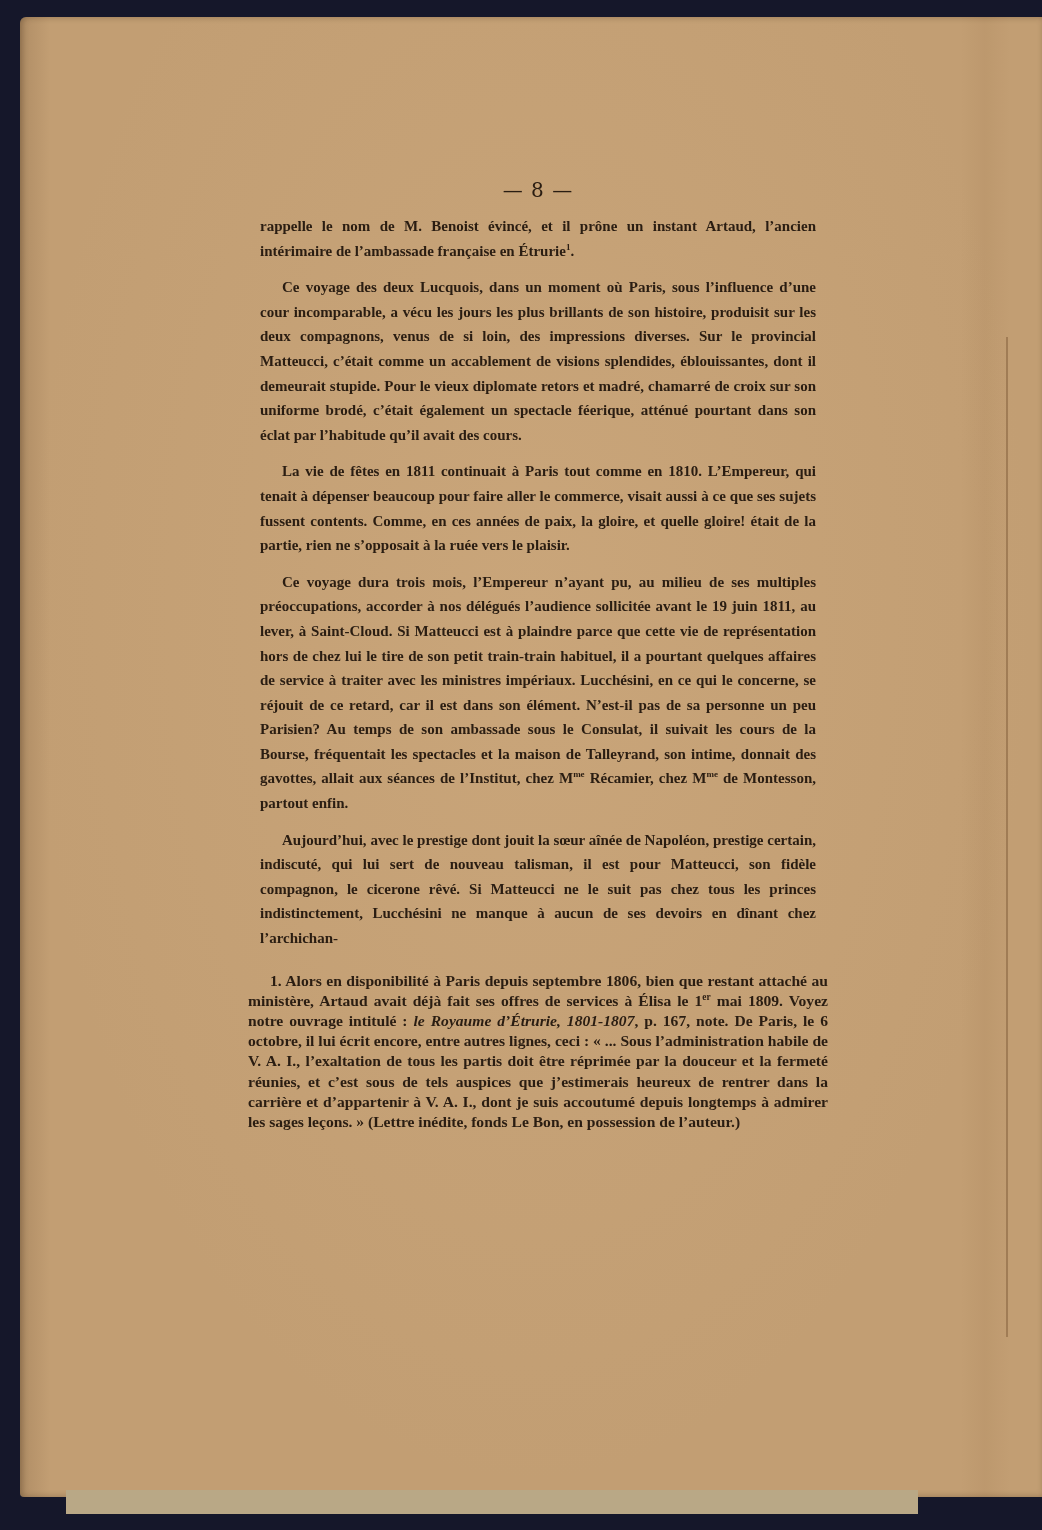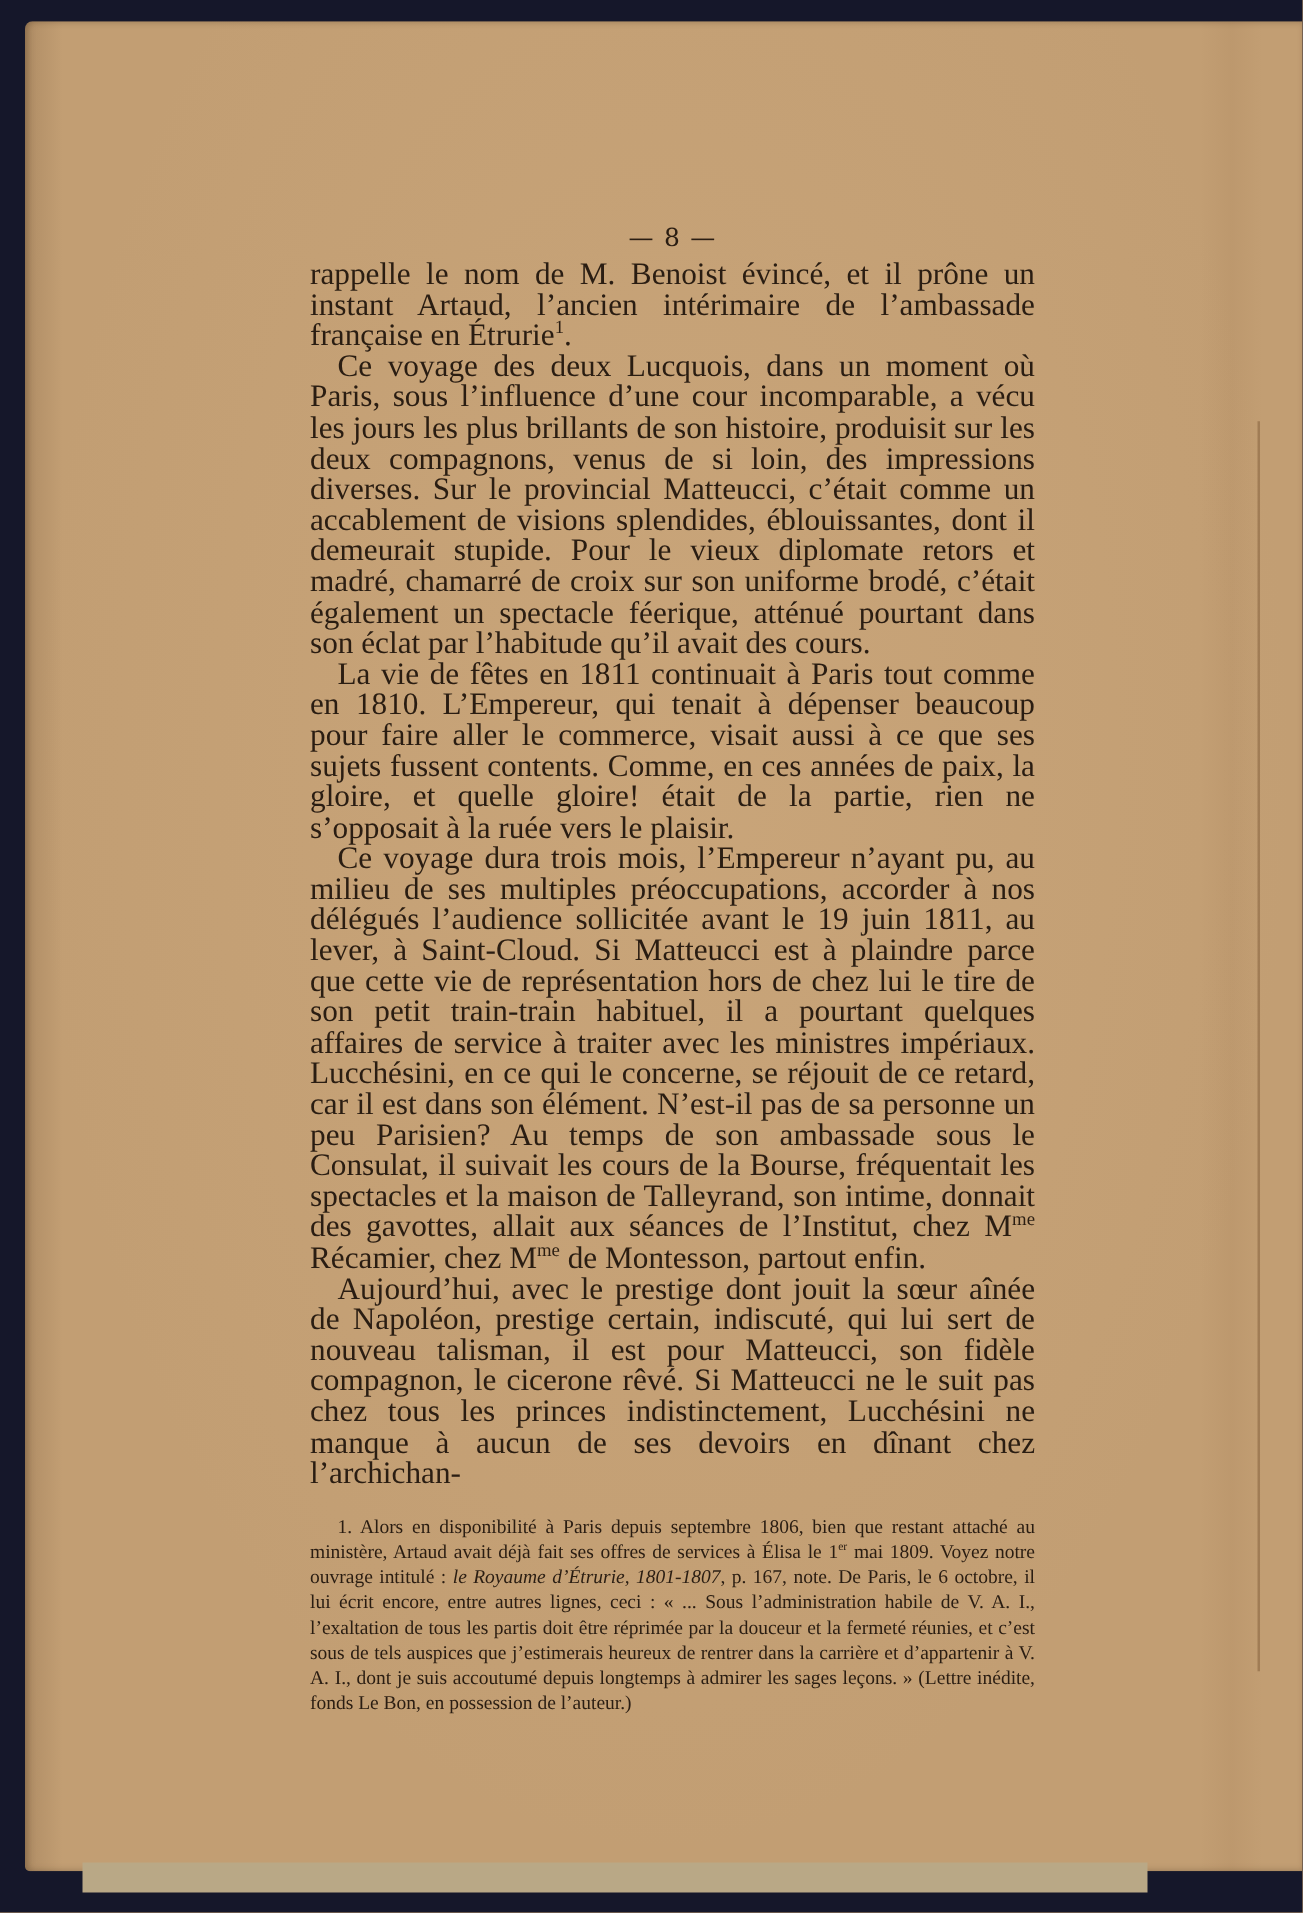--- a/index.html
+++ b/index.html
@@ -39,37 +39,39 @@
     width: 580px;
     color: #2a1d12;
   }
   .page-number {
     text-align: center;
     font-size: 20px;
     margin-bottom: 6px;
     letter-spacing: 1px;
   }
   .body-text p {
-    margin: 0;
-    font-size: 25px;
+    margin: 12px;
+    font-size: 15px;
     line-height: 24.6px;
     text-align: justify;
     font-family: "Liberation Serif", serif;
+    font-weight: bold;
   }
   .body-text p.indent { text-indent: 22px; }
   .footnote {
     margin-top: 20px;
   }
   .footnote p {
     margin: 0;
     font-size: 15.6px;
     line-height: 20.2px;
     text-align: justify;
     text-indent: 22px;
     font-family: "Liberation Serif", serif;
+    font-weight: bold;
   }
   sup { font-size: 0.6em; line-height: 0; }
   em { font-style: italic; }
 </style>
 </head>
 <body>
 
 <div class="page">
   <div class="fold-line"></div>
 </div>

